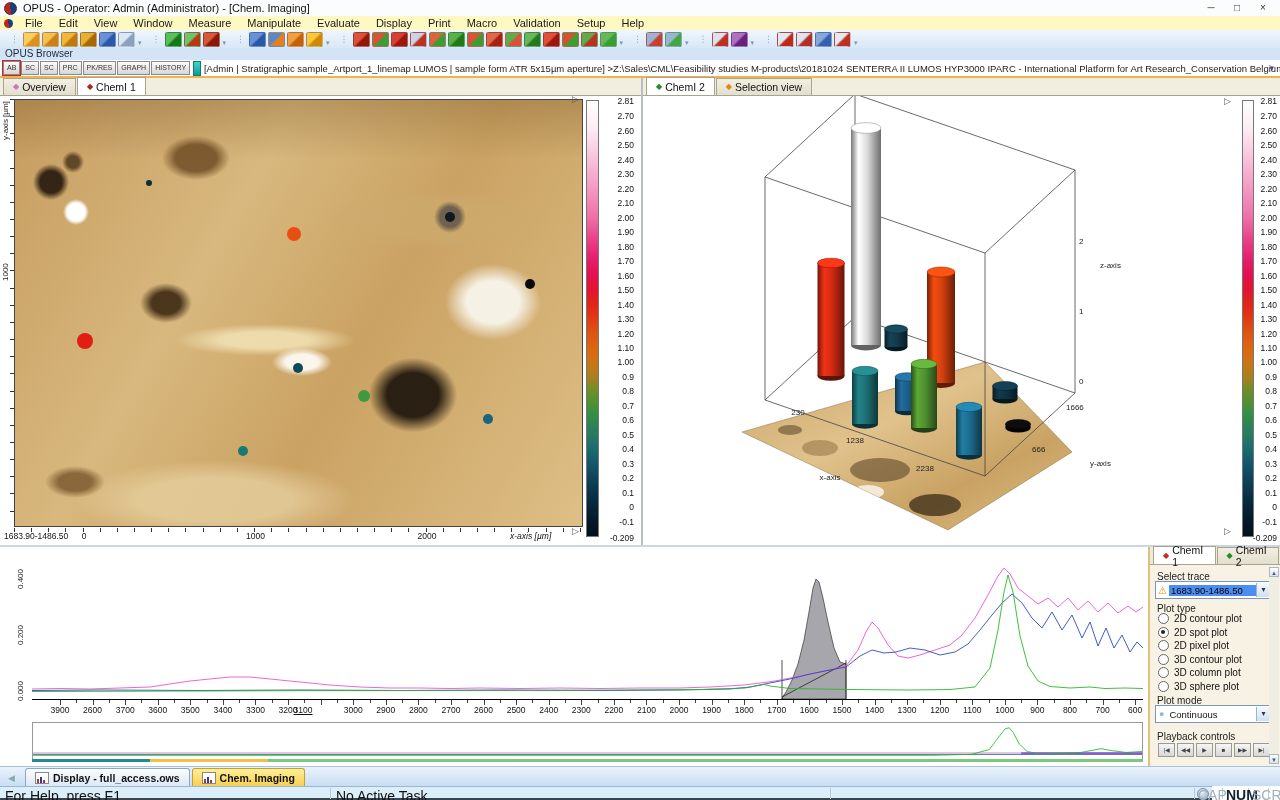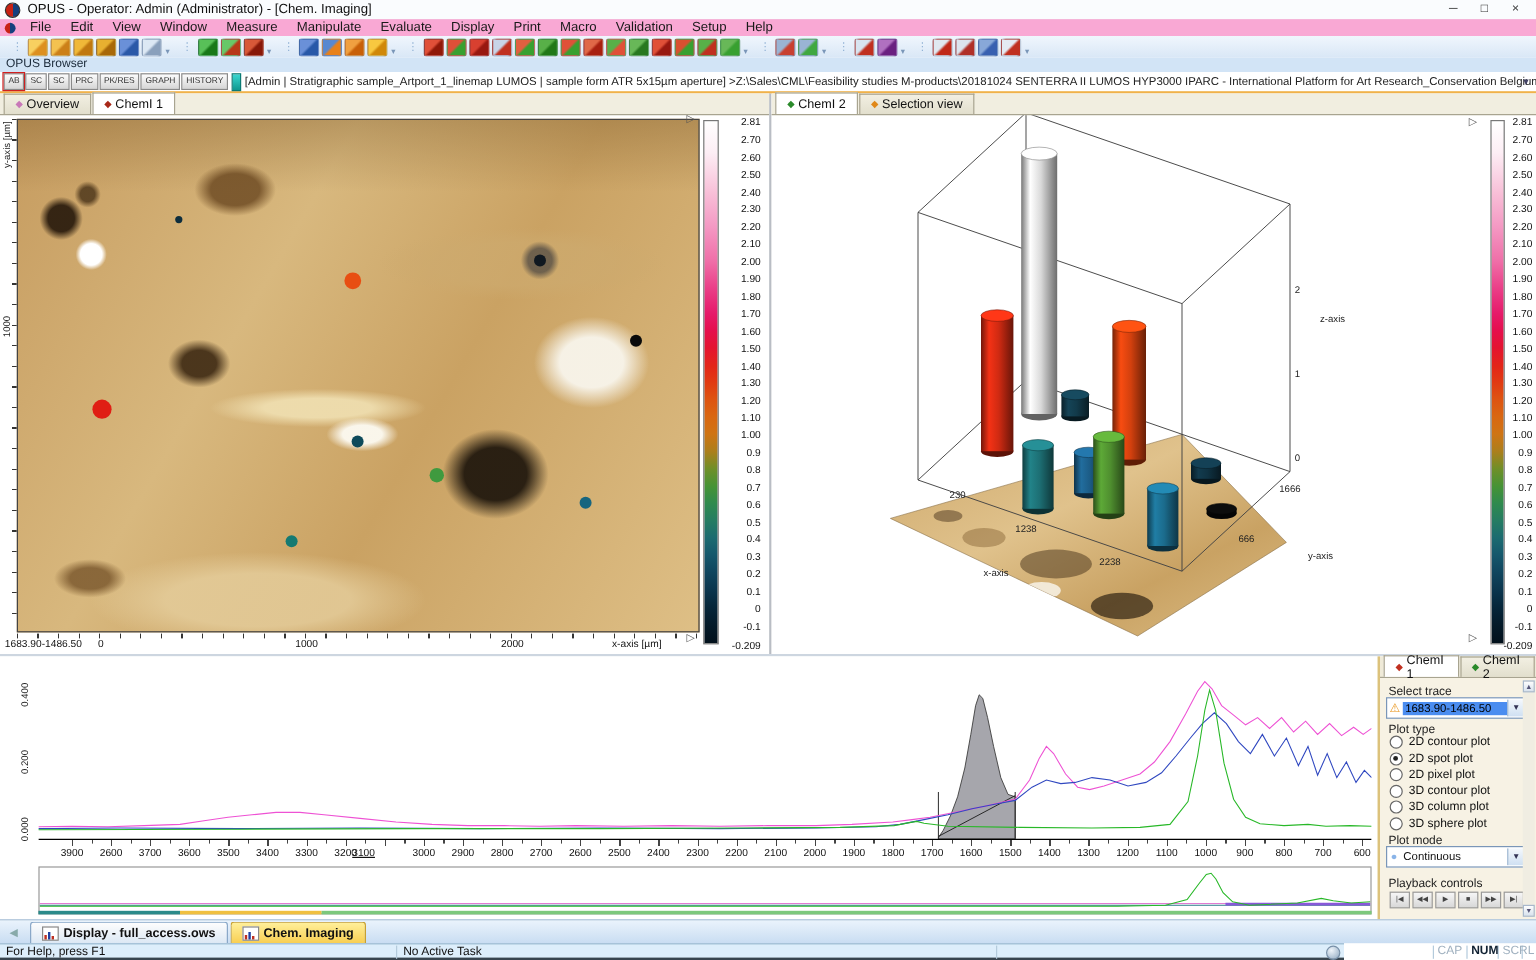--- a/index.html
+++ b/index.html
@@ -9,21 +9,21 @@
 
   
   #titlebar{left:0;top:0;width:1280px;height:16px;background:#fafcfe;border-bottom:1px solid #e2e6ea;
             display:flex;align-items:center;font-size:11px;}
   #opus-logo{width:11px;height:11px;border-radius:50%;margin:0 6px 0 4px;
              background:conic-gradient(#16407e 0 50%,#c82214 50% 100%);border:1px solid #333;}
   #win-buttons{position:absolute;right:4px;top:0;display:flex;}
   .win-btn{width:26px;height:15px;text-align:center;font-size:10px;color:#333;line-height:15px;}
 
   
-  #menubar{left:0;top:16px;width:1280px;height:14px;background:#f9a8d4;display:flex;align-items:center;font-size:11px;}
+  #menubar{left:0;top:16px;width:1280px;height:14px;background:#fef9c3;display:flex;align-items:center;font-size:11px;}
   .menu-item{padding:0 8px;color:#1a1a1a;}
   #menubar .mini-logo{width:9px;height:9px;border-radius:50%;margin:0 4px;
              background:conic-gradient(#16407e 0 50%,#c82214 50% 100%);}
 
   
   #toolbar{left:0;top:30px;width:1280px;height:18px;background:linear-gradient(#f0f6fd,#d9e7f6);
            display:flex;align-items:center;}
   .tb-group{display:flex;align-items:center;margin-left:10px;}
   .tb-sep{color:#8fb0d4;font-size:9px;margin-right:3px;}
   .tb-icon{width:15px;height:13px;border-radius:2px;margin:0 1px;border:1px solid rgba(120,140,170,.35);}
@@ -129,22 +129,22 @@
            border-top:1px solid #a8c0d8;display:flex;align-items:flex-end;box-sizing:border-box;}
   #tb-back{font-size:9px;color:#8aa;margin:0 10px 3px 8px;}
   .task-tab{display:inline-flex;align-items:center;gap:4px;height:17px;padding:0 9px;font-size:10.5px;
             border:1px solid #8aa8c8;border-bottom:none;border-radius:3px 3px 0 0;
             background:linear-gradient(#fdfdfd,#dce8f4);margin-right:2px;font-weight:bold;}
   .task-tab.active{background:linear-gradient(#ffef9a,#f8cf52);border-color:#c8a030;}
   .tt-icon{width:12px;height:10px;border:1px solid #888;background:
      linear-gradient(to top,#c03020 0 4px,transparent 4px) 1px bottom/2px 6px no-repeat,
      linear-gradient(to top,#2040a0 0 6px,transparent 6px) 4px bottom/2px 8px no-repeat,
      linear-gradient(to top,#c03020 0 3px,transparent 3px) 7px bottom/2px 5px no-repeat,#fff;}
-  #statusbar{left:0;top:786px;width:1120px;height:14px;background:#ddeefb;border-top:1px solid #9ab8d0;
-             border-bottom:2px solid #38454f;font-size:10px;box-sizing:border-box;}
+  #statusbar{left:0;top:786px;width:1212px;height:14px;background:#ddeefb;border-top:1px solid #9ab8d0;
+             border-bottom:2px solid #38454f;font-size:14px;box-sizing:border-box;}
   .st-sep{position:absolute;top:1px;width:1px;height:11px;background:#b4cbdc;}
   .st-ind{position:absolute;top:0;color:#9fb0bf;}
   .st-ind.on{color:#123;font-weight:bold;}
   #st-circle{position:absolute;right:3px;top:1px;width:10px;height:10px;border-radius:50%;
              border:1px solid #7890a8;background:radial-gradient(circle at 35% 30%,#eef4fa,#8fa8c0);}
 </style>
 </head>
 <body>
 
 <div id="titlebar" class="abs">
@@ -281,21 +281,21 @@
       <div class="spot" style="left: 343px; top: 290px; height: 12px; width: 12px; background: rgb(63, 154, 63);"></div>
       <div class="spot" style="left: 468px; top: 314px; height: 10px; width: 10px; background: rgb(23, 101, 127);"></div>
       <div class="spot" style="left: 223px; top: 346px; height: 10px; width: 10px; background: rgb(21, 122, 114);"></div>
     </div>
   <div id="lp-xticks" class="abs"></div>
   <div id="lp-xlabels">
       <span class="axis-num" style="left: 84px; top: 453px;">0</span>
       <span class="axis-num" style="left: 255.5px; top: 453px;">1000</span>
       <span class="axis-num" style="left: 427px; top: 453px;">2000</span>
     </div>
-  <span class="axis-num" style="left:510px;top:453px;transform:none;">x-axis [µm]</span>
+  <span class="axis-num" style="left:510px;top:453px;transform:none;font-style:italic;">x-axis [µm]</span>
   <span class="axis-num" style="left:4px;top:453px;transform:none;">1683.90-1486.50</span>
   <div class="cb-bar" style="left:586px;top:22px;"></div>
   <div class="cb-labels" id="lp-cbl" style="left:600px;top:22px;">
       <div class="cb-label" style="top: -4.5px;">2.81</div>
       <div class="cb-label" style="top: 11.4225px;">2.70</div>
       <div class="cb-label" style="top: 25.8975px;">2.60</div>
       <div class="cb-label" style="top: 40.3725px;">2.50</div>
       <div class="cb-label" style="top: 54.8475px;">2.40</div>
       <div class="cb-label" style="top: 69.3225px;">2.30</div>
       <div class="cb-label" style="top: 83.7974px;">2.20</div>

